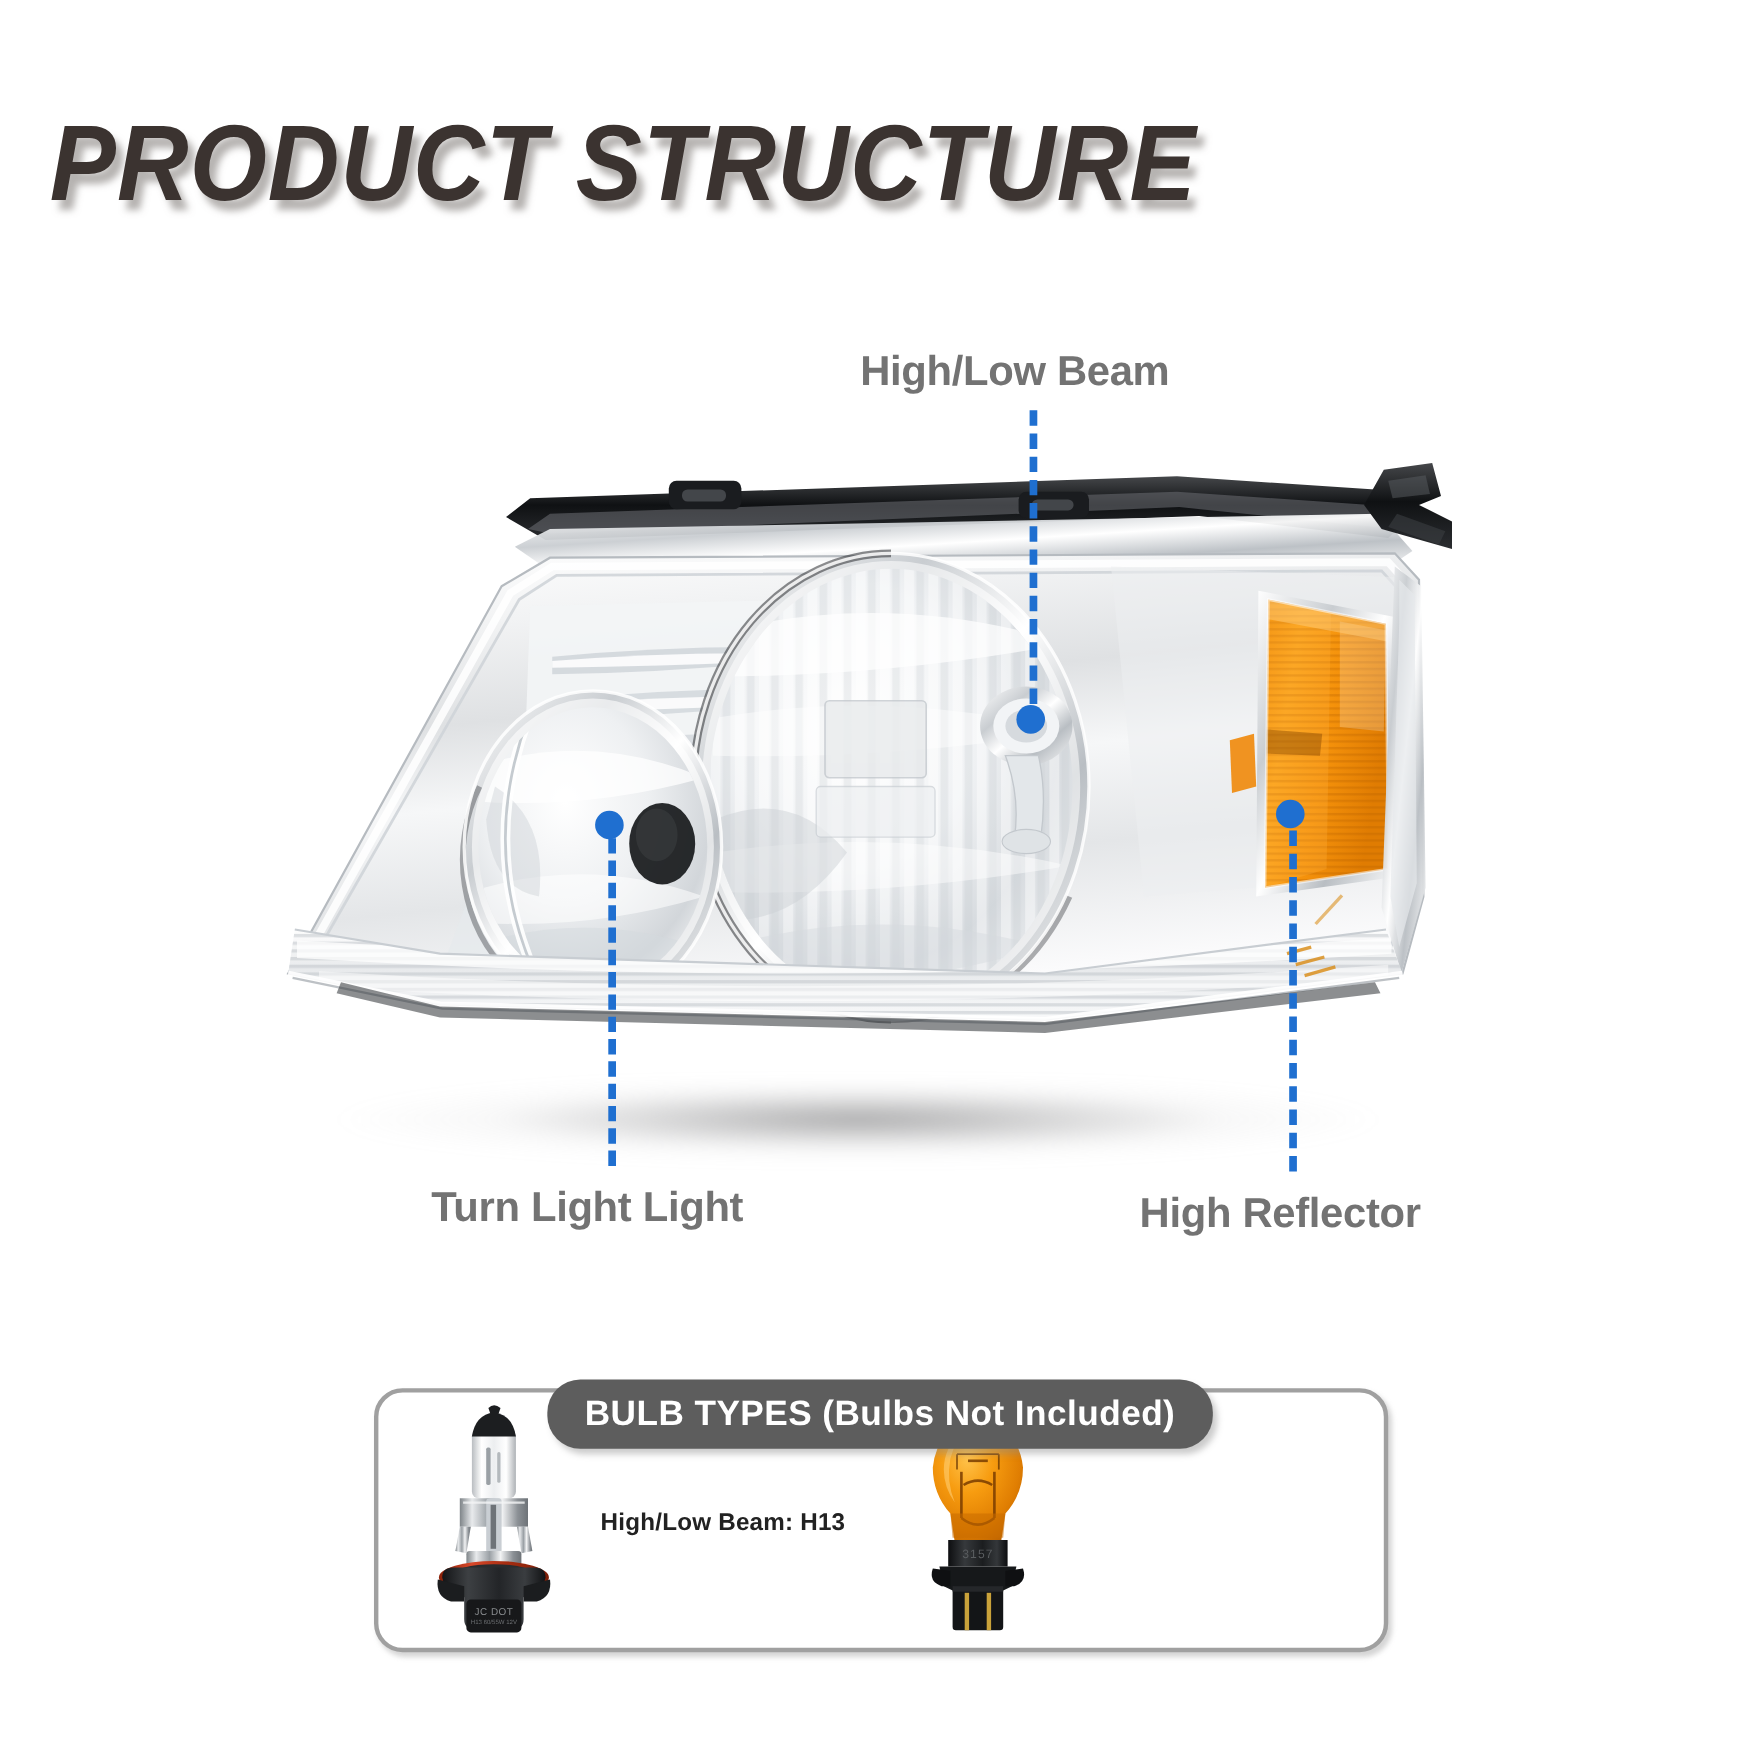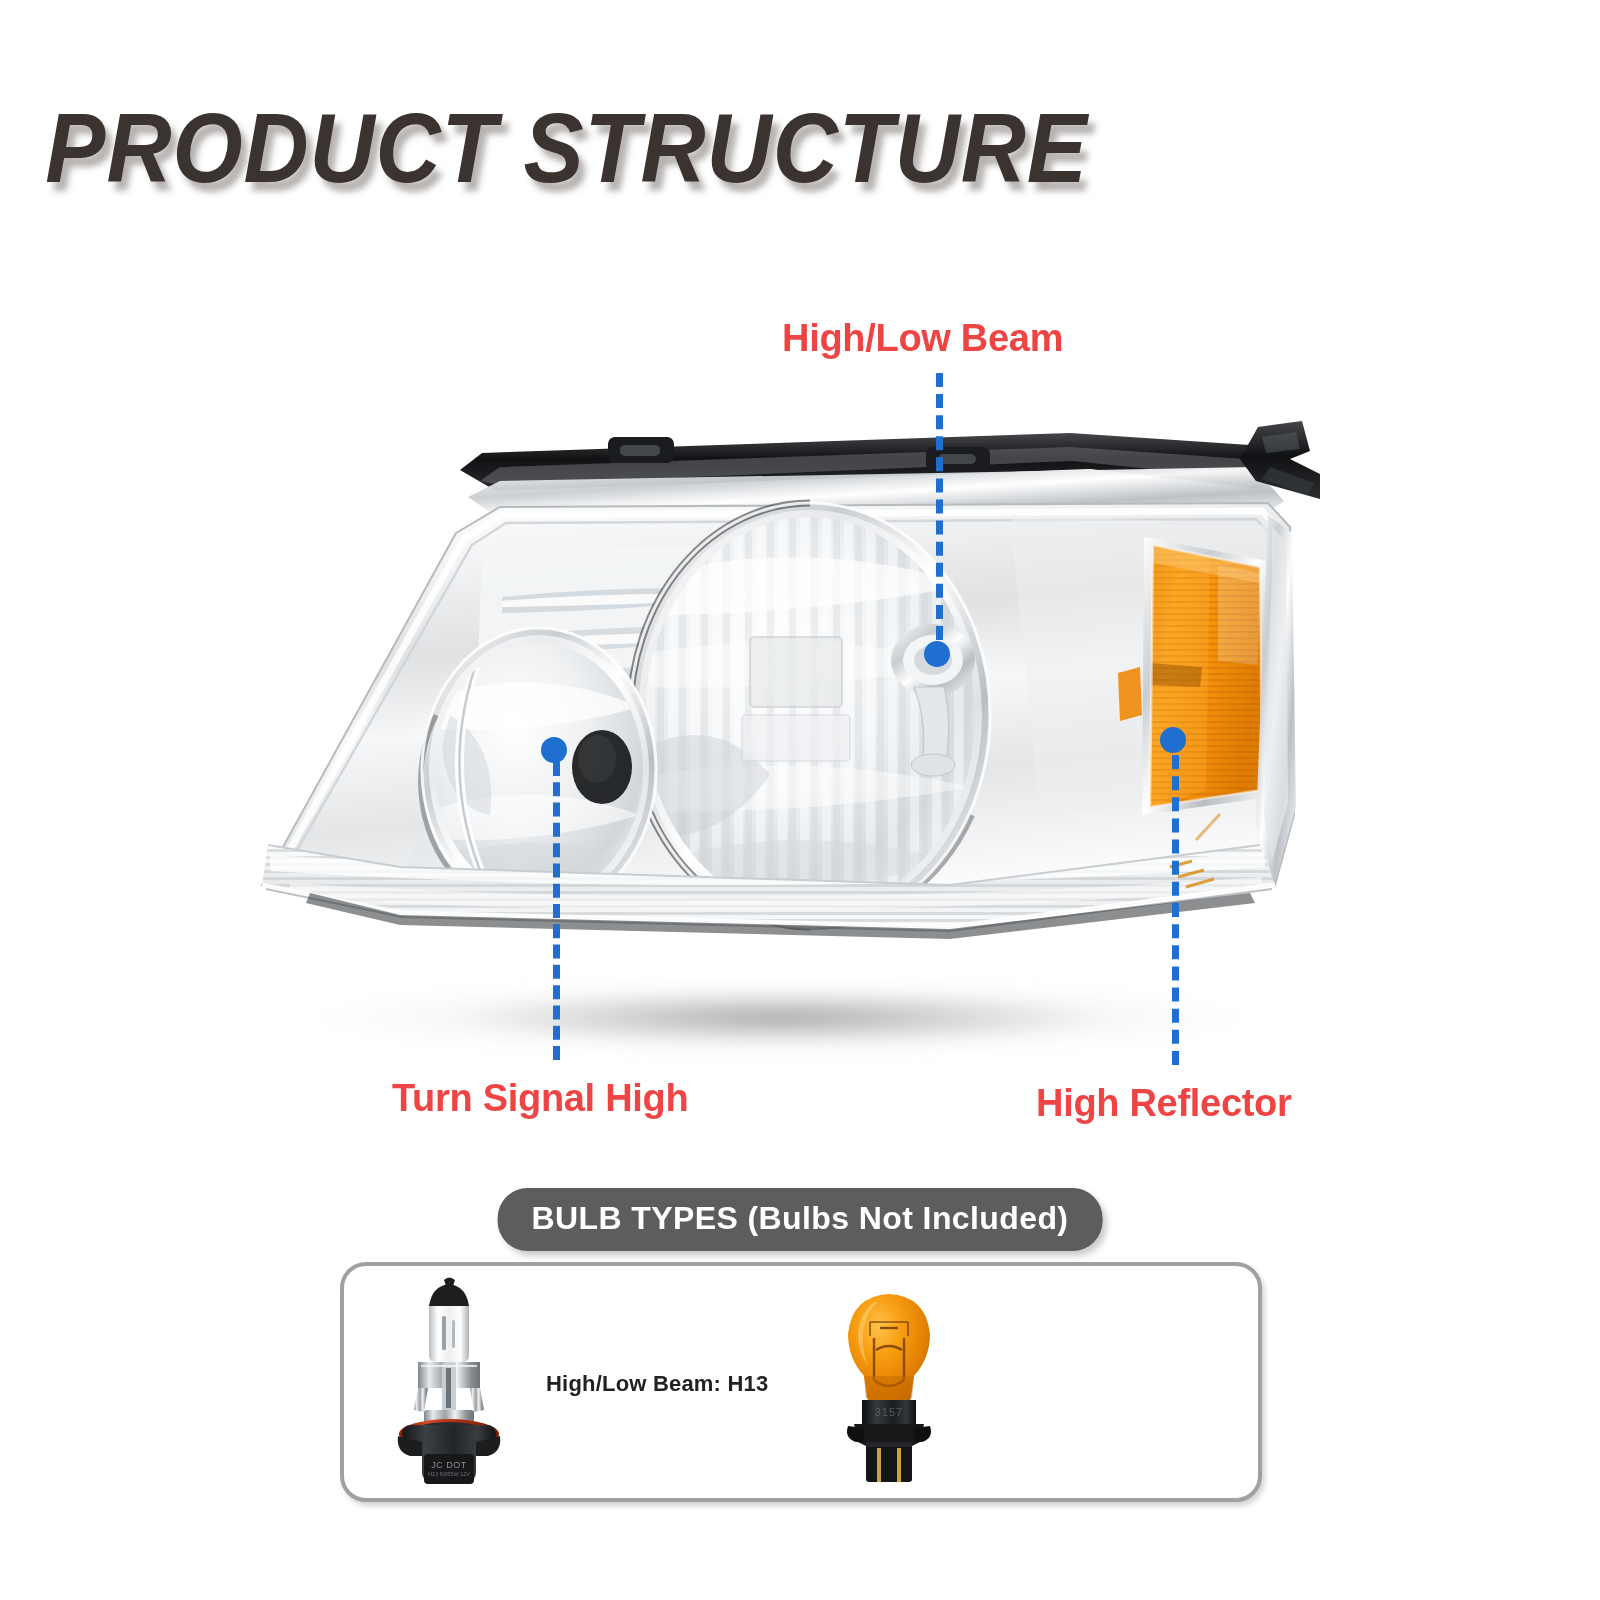--- a/index.html
+++ b/index.html
@@ -36,21 +36,21 @@
     transform-origin: center;
     text-shadow: 7px 9px 7px rgba(120,115,112,0.55);
     white-space: nowrap;
   }
 
   
   .callout {
     position: absolute;
     font-size: 38px;
     font-weight: 600;
-    color: #ef4444;
+    color: #737373;
     white-space: nowrap;
     letter-spacing: -0.3px;
   }
   #callout-high-low { top: 317px; left: 782px; }
   #callout-turn     { top: 1077px; left: 392px; }
   #callout-amber    { top: 1082px; left: 1036px; }
 
   
   .leader {
     position: absolute;
@@ -104,21 +104,21 @@
     width: 914px;
     height: 232px;
     border: 4px solid #a0a0a0;
     border-radius: 26px;
     background: #ffffff;
     box-shadow: 3px 4px 5px rgba(150,150,150,0.40);
   }
   #bulb-badge {
     position: absolute;
     left: 50%;
-    top: 1188px;
+    top: 1254px;
     transform: translateX(-50%);
     background: #5d5d5d;
     color: #ffffff;
     border-radius: 30px;
     padding: 12px 34px 14px 34px;
     font-family: "Liberation Sans Narrow", "Liberation Sans", sans-serif;
     font-weight: 700;
     font-size: 32px;
     letter-spacing: 0.4px;
     white-space: nowrap;
@@ -376,21 +376,21 @@
 <div class="leader" id="leader-high-low"></div>
 <div class="leader-dot" id="leader-dot-high-low"></div>
 
 <div class="leader" id="leader-turn"></div>
 <div class="leader-dot" id="leader-dot-turn"></div>
 
 <div class="leader" id="leader-amber"></div>
 <div class="leader-dot" id="leader-dot-amber"></div>
 
 <div class="callout" id="callout-high-low">High/Low Beam</div>
-<div class="callout" id="callout-turn">Turn Signal High</div>
+<div class="callout" id="callout-turn">Turn Light Light</div>
 <div class="callout" id="callout-amber">High Reflector</div>
 
 <div id="bulb-panel">
 
   <div class="bulb-row" id="bulb-item-1">
     <div class="bulb-art">
       <svg viewBox="0 0 150 215" xmlns="http://www.w3.org/2000/svg">
         <defs>
           <linearGradient id="glassG" x1="0" y1="0" x2="1" y2="0">
             <stop offset="0%" stop-color="#b9bdc1"></stop>

